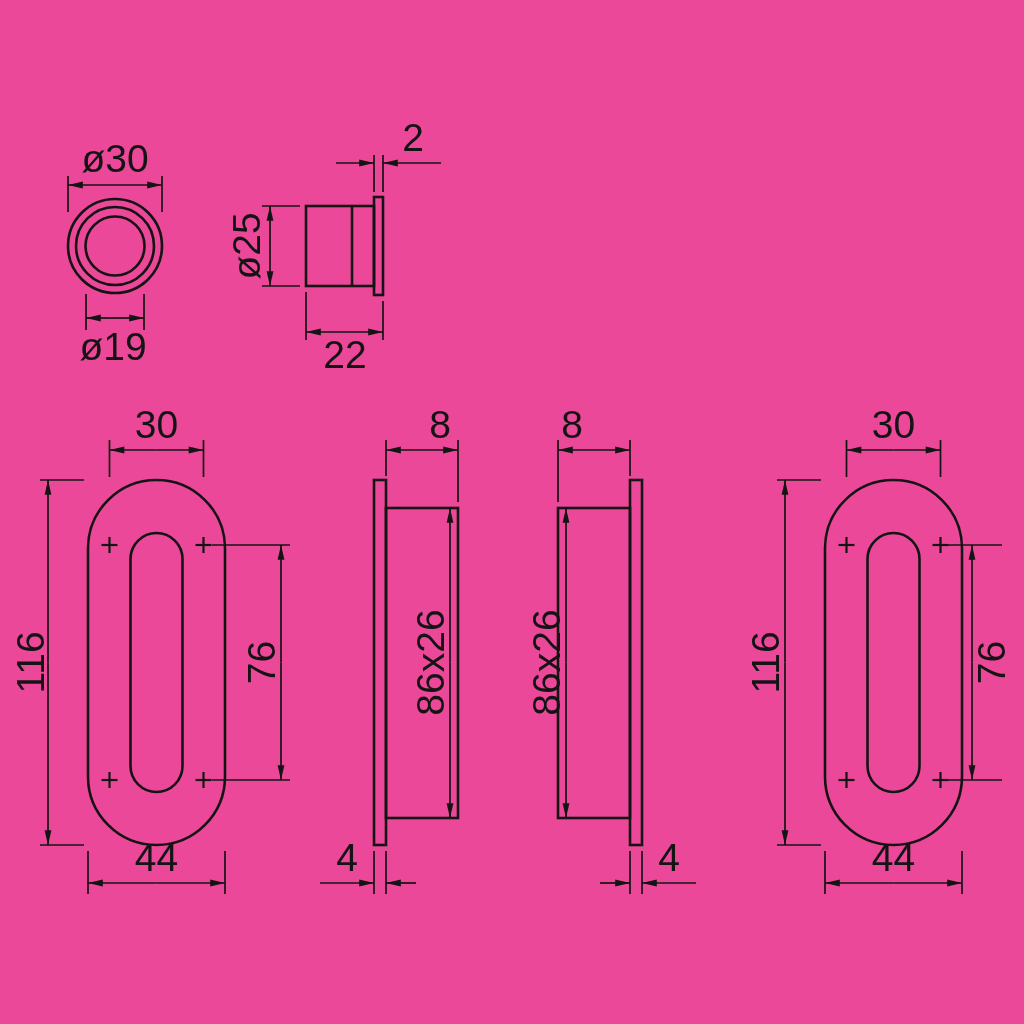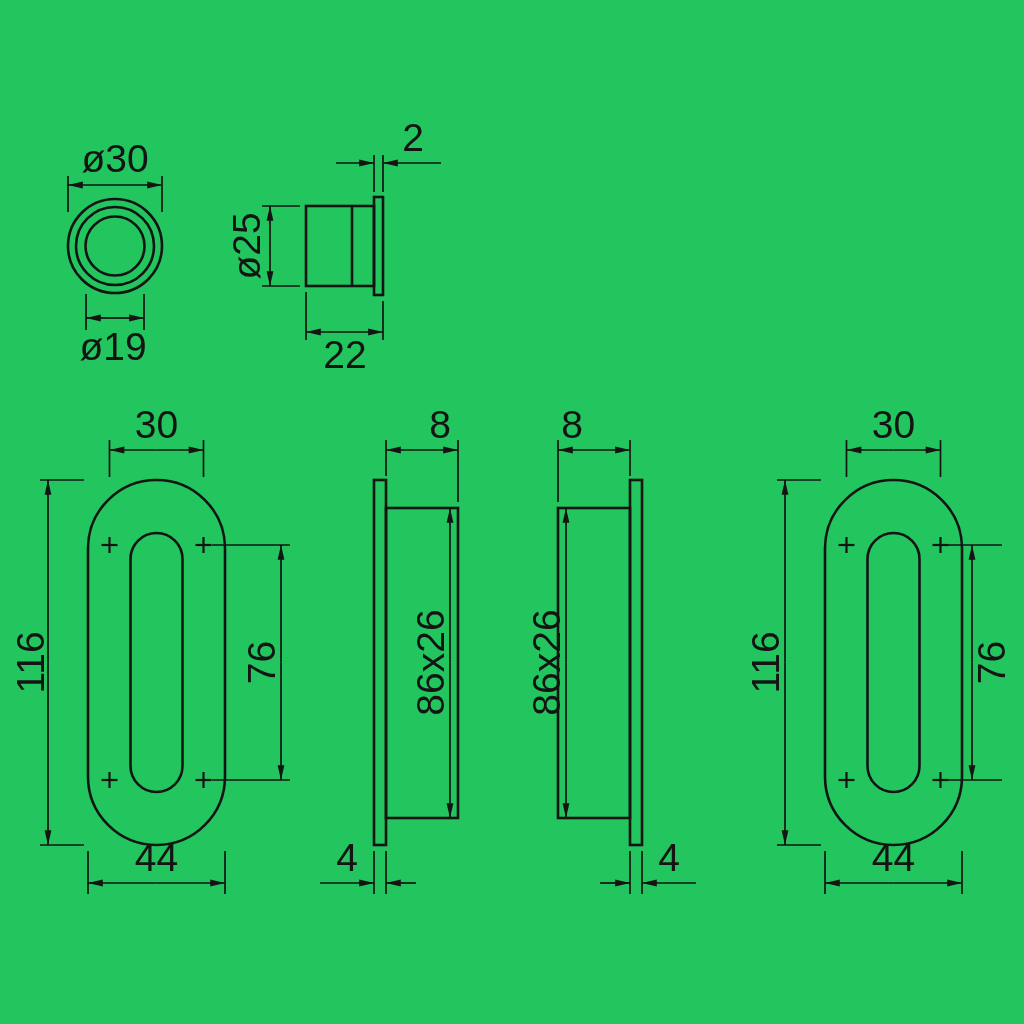--- a/index.html
+++ b/index.html
@@ -1,18 +1,18 @@
 <!DOCTYPE html>
 <html><head>
 <meta charset="utf-8">
 <title>Technical Drawing</title>
 <style>
   html, body { margin: 0; padding: 0; background: #ffffff; }
   .canvas {
-    width: 1024px; height: 1024px; background: #22c55e;
+    width: 1024px; height: 1024px; background: #ec4899;
     position: relative; overflow: hidden;
   }
   svg text {
     font-family: "Liberation Sans", "DejaVu Sans", sans-serif;
     font-size: 39px;
     fill: #141414;
   }
   .o { fill: none; stroke: #141414; stroke-width: 2.6; }  
   .d { fill: none; stroke: #141414; stroke-width: 1.7; }  
   .c { fill: none; stroke: #141414; stroke-width: 2.2; }  

